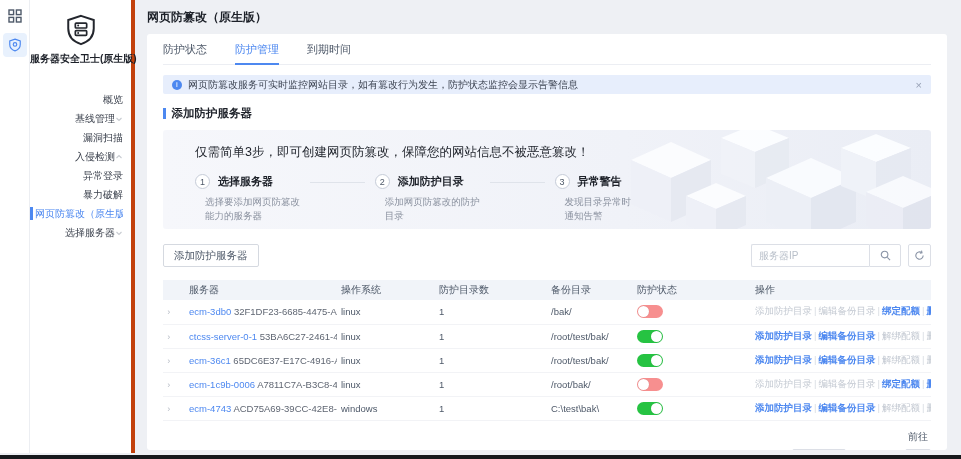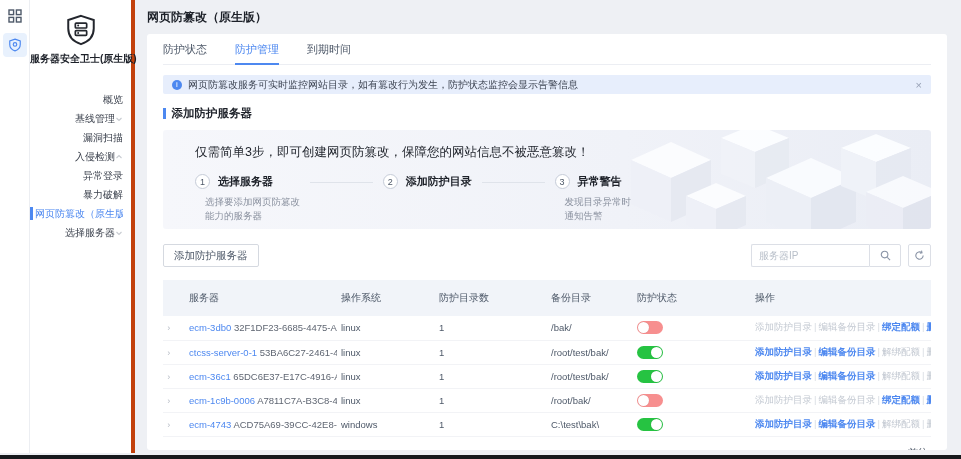--- a/index.html
+++ b/index.html
@@ -67,21 +67,21 @@
   .add-btn { height:23px; padding:0 10px; background:#fff; border:1px solid #d5d9e0; border-radius:2px; font-size:10.5px; color:#4e5969; cursor:pointer; }
   .search-group { margin-left:auto; display:flex; align-items:center; }
   .search-input { width:118px; height:23px; border:1px solid #dcdfe6; border-right:none; border-radius:2px 0 0 2px; padding:0 7px; font-size:10px; color:#4e5969; outline:none; background:#fff; }
   .search-input::placeholder { color:#b8bfc9; }
   .search-btn { width:32px; height:23px; border:1px solid #dcdfe6; border-radius:0 2px 2px 0; background:#fff; display:flex; align-items:center; justify-content:center; cursor:pointer; }
   .refresh-btn { width:23px; height:23px; margin-left:7px; border:1px solid #dcdfe6; border-radius:2px; background:#fff; display:flex; align-items:center; justify-content:center; cursor:pointer; }
 
   table.grid { margin-top:13px; width:100%; border-collapse:collapse; table-layout:fixed; }
   .grid col.c-exp { width:22px; } .grid col.c-srv { width:152px; } .grid col.c-os { width:98px; }
   .grid col.c-dir { width:112px; } .grid col.c-bak { width:86px; } .grid col.c-st { width:118px; }
-  .grid thead th { background:#f1f4f9; height:36px; font-size:10px; font-weight:400; color:#4e5969; text-align:left; padding:0 4px; white-space:nowrap; }
+  .grid thead th { background:#f1f4f9; height:20px; font-size:10px; font-weight:400; color:#4e5969; text-align:left; padding:0 4px; white-space:nowrap; }
   .grid tbody td { height:24px; border-bottom:1px solid #f2f3f6; font-size:9.5px; color:#4e5969; padding:0 4px; white-space:nowrap; overflow:hidden; }
   .row-chev { color:#b4bac4; font-size:10px; cursor:pointer; display:inline-block; transform:scale(.9); }
   .srv-cell { font-size:8.5px; }
   .srv-name { color:#4d88f0; cursor:pointer; }
   .srv-uuid { color:#5f6672; }
   .toggle { width:26px; height:13px; border-radius:7px; background:#f78f8f; position:relative; cursor:pointer; display:inline-block; vertical-align:middle; }
   .toggle .knob { position:absolute; top:1px; left:1px; width:11px; height:11px; border-radius:50%; background:#fff; box-shadow:0 0 1px rgba(0,0,0,.2); }
   .toggle.on { background:#26c342; }
   .toggle.on .knob { left:14px; }
   .ops { font-size:8px; }
@@ -235,20 +235,21 @@
                   <span class="step-title">选择服务器</span>
                 </div>
               <div class="step-desc"><span>选择要添加网页防篡改</span><br><span>能力的服务器</span></div>
             </div>
             <div class="step-line"></div>
             <div class="step">
               <div class="step-head">
                   <span class="step-num">2</span>
                   <span class="step-title">添加防护目录</span>
                 </div>
+              <div class="step-desc"><span>添加网页防篡改的防护</span><br><span>目录</span></div>
             </div>
             <div class="step-line"></div>
             <div class="step">
               <div class="step-head">
                   <span class="step-num">3</span>
                   <span class="step-title">异常警告</span>
                 </div>
               <div class="step-desc"><span>发现目录异常时</span><br><span>通知告警</span></div>
             </div>
           </div>

